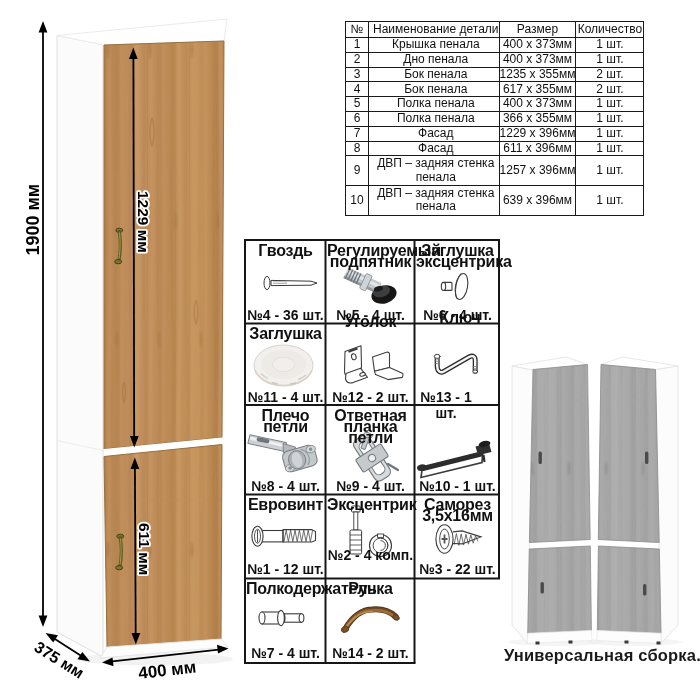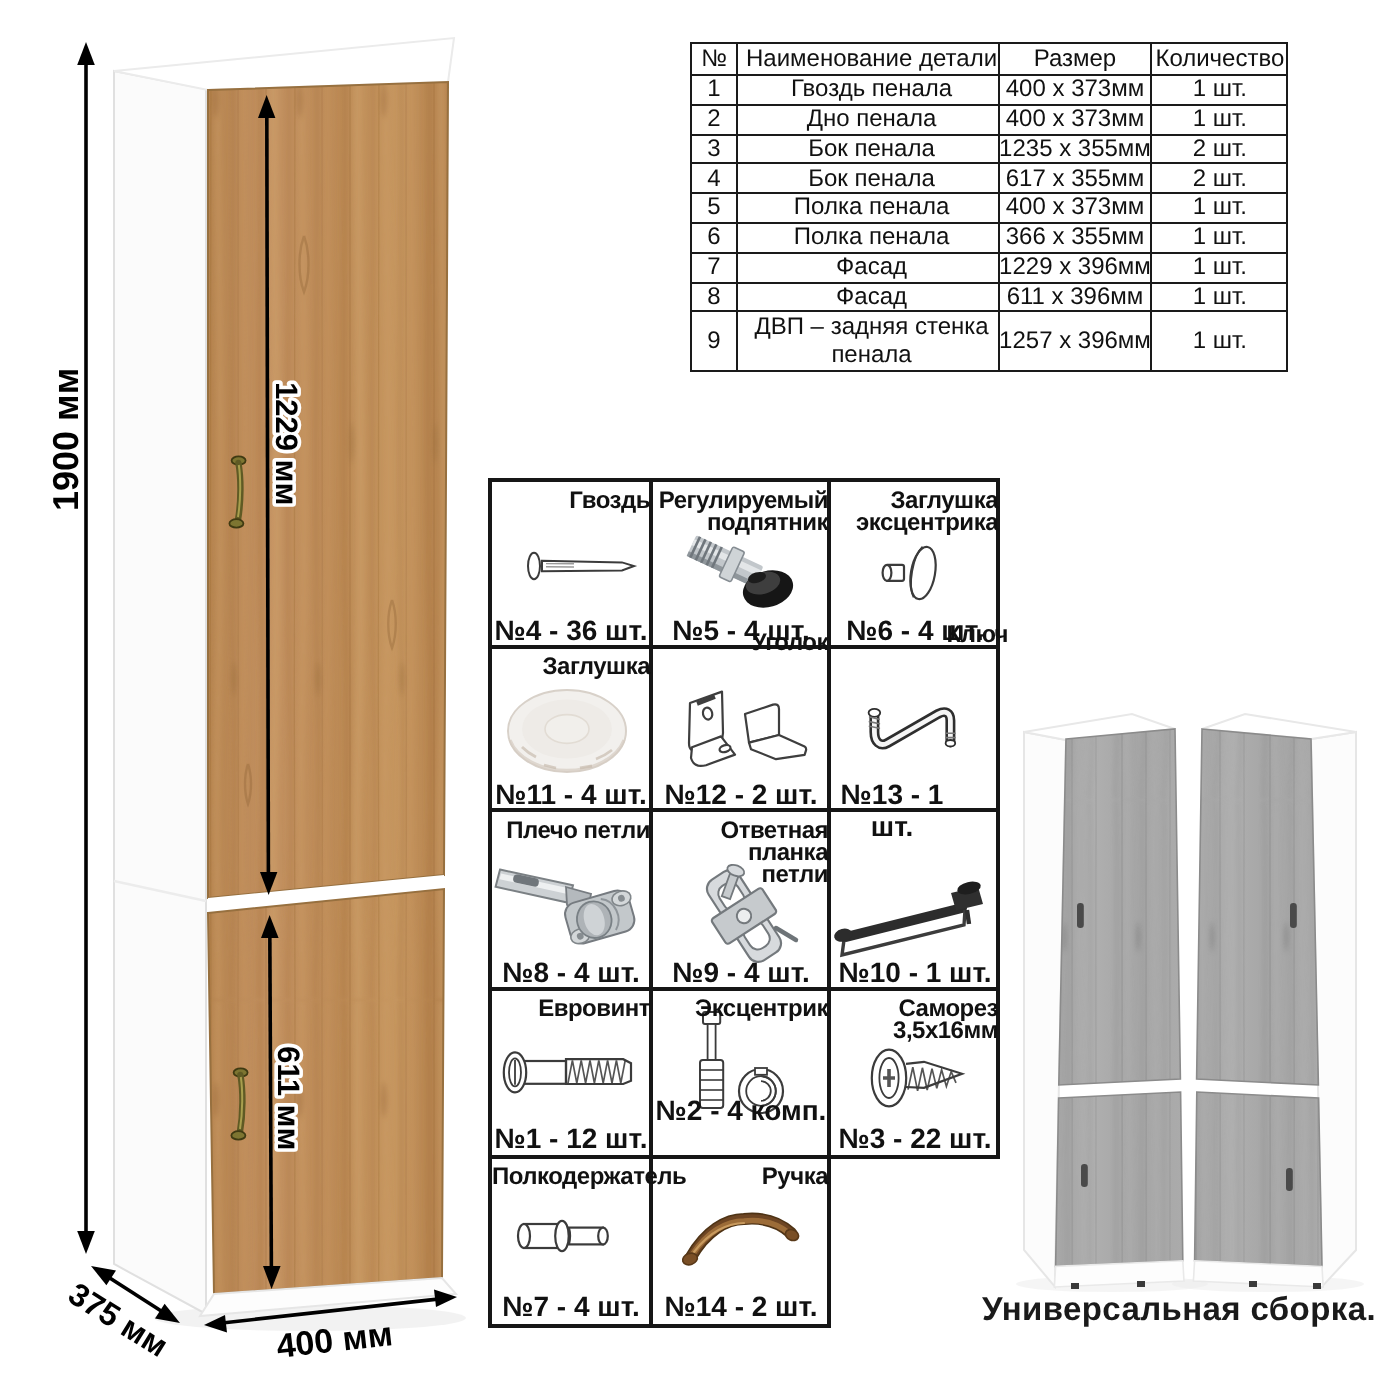--- a/index.html
+++ b/index.html
@@ -3,23 +3,23 @@
 <meta charset="utf-8">
 <style>
 html,body{margin:0;padding:0;background:#fff;font-family:"Liberation Sans",sans-serif;}
 #page{position:relative;width:700px;height:700px;overflow:hidden;background:#fff;}
 #parts-table{position:absolute;left:345px;top:21px;border-collapse:collapse;table-layout:fixed;}
 #parts-table td,#parts-table th{border:1px solid #1a1a1a;font-size:12px;font-weight:normal;color:#111;
   padding:0;line-height:13.2px;vertical-align:middle;white-space:nowrap;overflow:hidden;}
 #parts-table .c{text-align:center;}
 #parts-table .n{text-align:center;padding-left:4px;}
 #parts-table .w{white-space:normal;line-height:13.5px;}
-.gtitle{position:absolute;font-weight:bold;font-size:12px;letter-spacing:-0.25px;line-height:11.2px;color:#111;text-align:right;}
+.gtitle{position:absolute;font-weight:bold;font-size:16px;letter-spacing:-0.25px;line-height:11.2px;color:#111;text-align:center;}
 .glabel{position:absolute;font-weight:bold;font-size:14px;color:#111;text-align:center;}
-#caption{position:absolute;left:491px;top:646px;width:210px;text-align:left;font-weight:bold;font-size:16.5px;color:#1a1a1a;letter-spacing:0.2px;}
+#caption{position:absolute;left:491px;top:646px;width:210px;text-align:right;font-weight:bold;font-size:16.5px;color:#1a1a1a;letter-spacing:0.2px;}
 </style>
 </head>
 <body>
 <div id="page">
 
 <svg id="art" width="700" height="700" viewBox="0 0 700 700" style="position:absolute;left:0;top:0">
 <defs>
 <linearGradient id="oakbase" x1="0" y1="0" x2="1" y2="0">
   <stop offset="0" stop-color="#b5834e"></stop>
   <stop offset="0.25" stop-color="#c29060"></stop>
@@ -379,21 +379,21 @@
       </colgroup>
 <tbody>
         <tr style="height:16px">
           <td class="c">№</td>
           <td class="n">Наименование детали</td>
           <td class="c">Размер</td>
           <td class="c">Количество</td>
         </tr>
 <tr style="height:14.8px">
           <td class="c">1</td>
-          <td class="n">Гвоздь пенала</td>
+          <td class="n">Крышка пенала</td>
           <td class="c">400 х 373мм</td>
           <td class="c">1 шт.</td>
         </tr>
 <tr style="height:14.8px">
           <td class="c">2</td>
           <td class="n">Дно пенала</td>
           <td class="c">400 х 373мм</td>
           <td class="c">1 шт.</td>
         </tr>
 <tr style="height:14.8px">
@@ -429,20 +429,26 @@
 <tr style="height:14.8px">
           <td class="c">8</td>
           <td class="n">Фасад</td>
           <td class="c">611 х 396мм</td>
           <td class="c">1 шт.</td>
         </tr>
 <tr style="height:29.6px">
           <td class="c">9</td>
           <td class="n w">ДВП – задняя стенка пенала</td>
           <td class="c">1257 х 396мм</td>
+          <td class="c">1 шт.</td>
+        </tr>
+<tr style="height:29.6px">
+          <td class="c">10</td>
+          <td class="n w">ДВП – задняя стенка пенала</td>
+          <td class="c">639 х 396мм</td>
           <td class="c">1 шт.</td>
         </tr>
 </tbody>
     </table>
 
 <div class="gtitle" style="left:246px;top:245px;width:79px">Гвоздь</div>
 <div class="glabel" style="left:246px;top:307px;width:79px">№4 - 36 шт.</div>
 <div class="gtitle" style="left:327px;top:245px;width:87px">Регулируемый<br>подпятник</div>
 <div class="glabel" style="left:327px;top:307px;width:87px">№5 - 4 шт.</div>
 <div class="gtitle" style="left:416px;top:245px;width:83px">Заглушка<br>эксцентрика</div>

